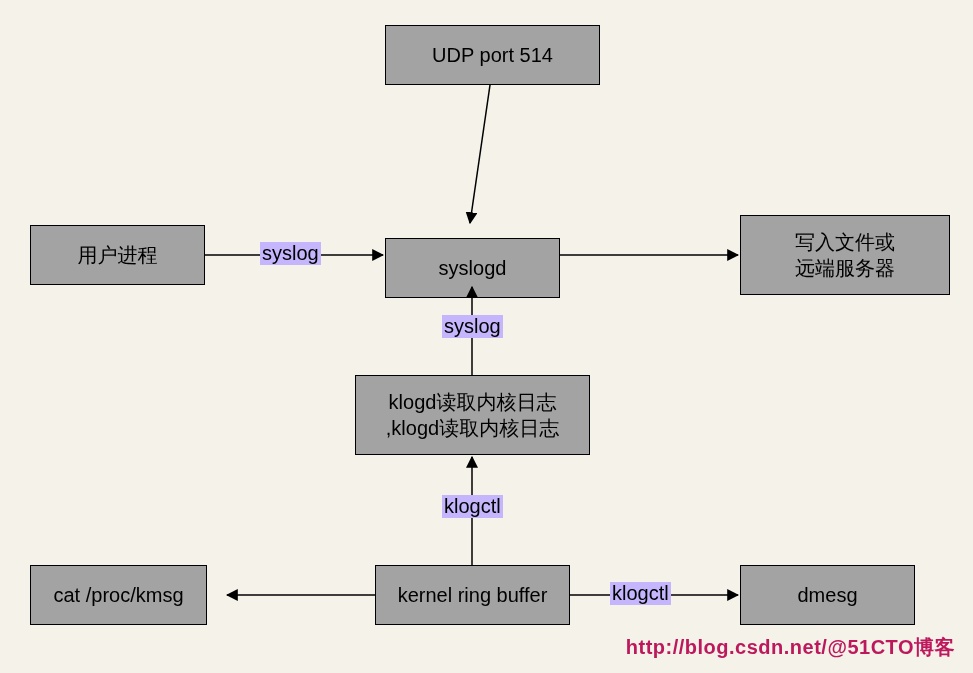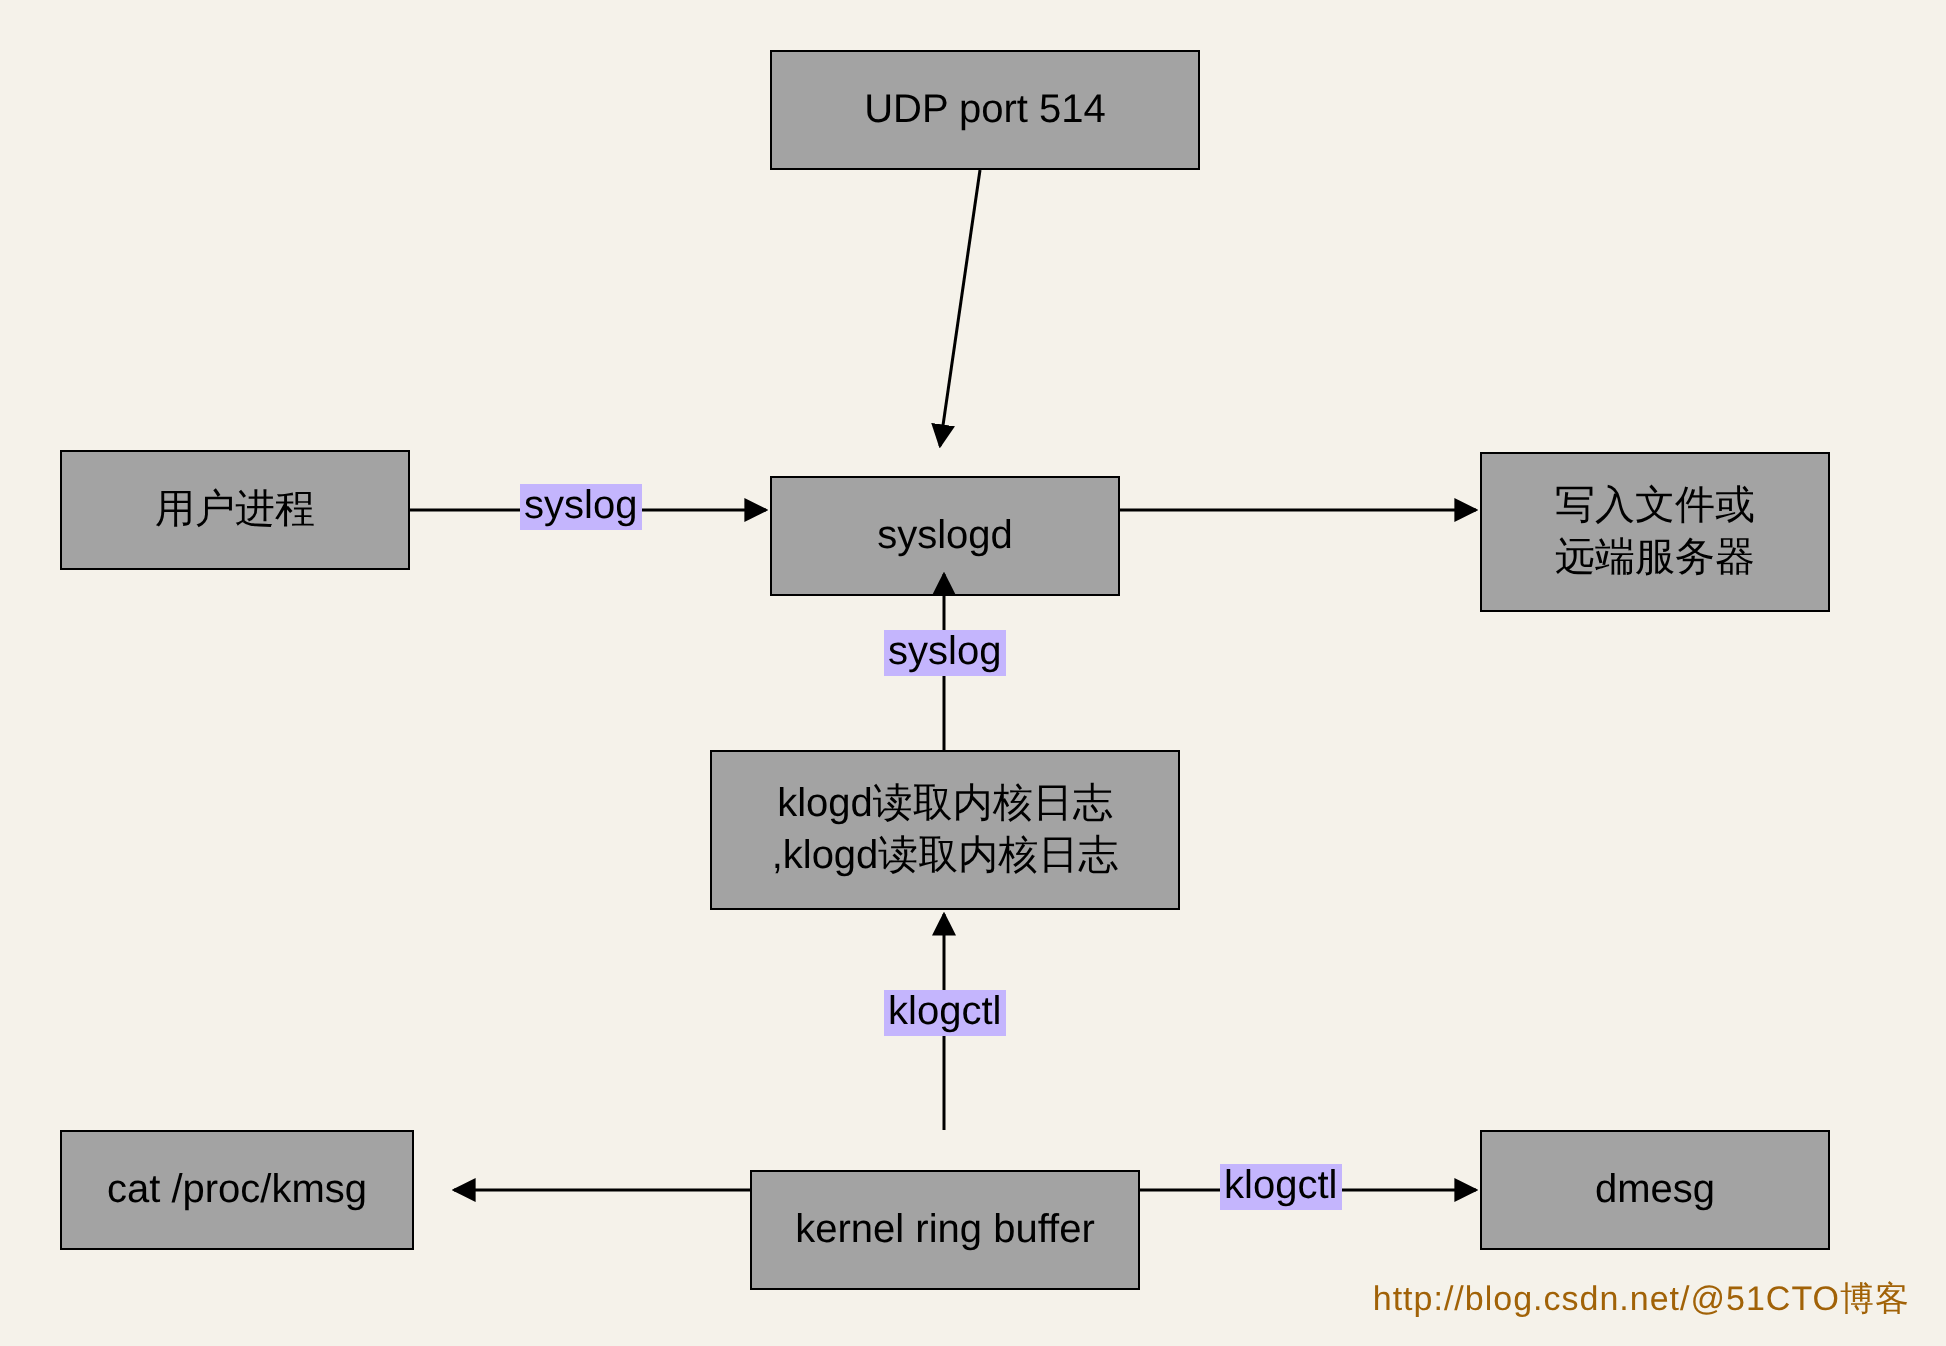--- a/index.html
+++ b/index.html
@@ -29,52 +29,53 @@
     padding: 0 2px;
   }
   svg.conn {
     position: absolute;
     overflow: visible;
   }
   .watermark {
     position: absolute;
     right: 18px;
     bottom: 12px;
-    color: #a16207;
-    font-size: 17px;
+    color: #be185d;
+    font-size: 20px;
     letter-spacing: 0.5px;
     user-select: none;
+    font-weight: bold;
   }
 </style>
 </head>
 <body>
 
 <div class="box" style="left:385px; top:25px; width:215px; height:60px;">
   <span>UDP port 514</span>
 </div>
 
 <div class="box" style="left:30px; top:225px; width:175px; height:60px;text-align:right;">
   <span>用户进程</span>
 </div>
 
 <div class="box" style="left:385px; top:238px; width:175px; height:60px;">
   <span>syslogd</span>
 </div>
 
-<div class="box" style="left:740px; top:226px; width:175px; height:80px; white-space:pre-line;">
+<div class="box" style="left:740px; top:215px; width:210px; height:80px; white-space:pre-line;">
   <span>写入文件或
 远端服务器</span>
 </div>
 
 <div class="box" style="left:355px; top:375px; width:235px; height:80px; white-space:pre-line;">
   <span>klogd读取内核日志
 ,klogd读取内核日志</span>
 </div>
 
-<div class="box" style="left:375px; top:565px; width:195px; height:60px;margin-top:20px;">
+<div class="box" style="left:375px; top:565px; width:195px; height:60px;">
   <span>kernel ring buffer</span>
 </div>
 
 <div class="box" style="left:30px; top:565px; width:177px; height:60px;">
   <span>cat /proc/kmsg</span>
 </div>
 
 <div class="box" style="left:740px; top:565px; width:175px; height:60px;">
   <span>dmesg</span>
 </div>

